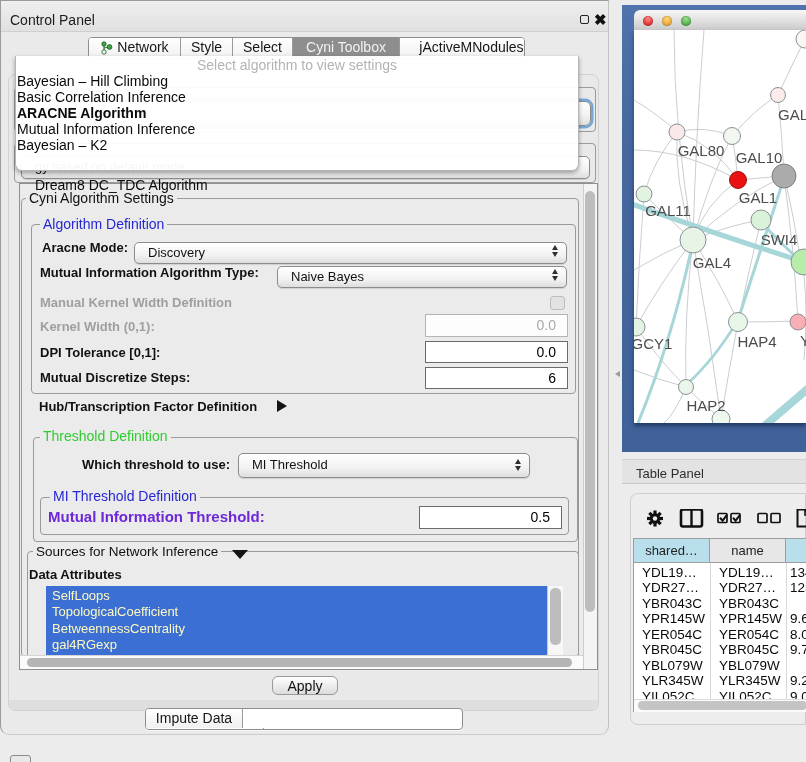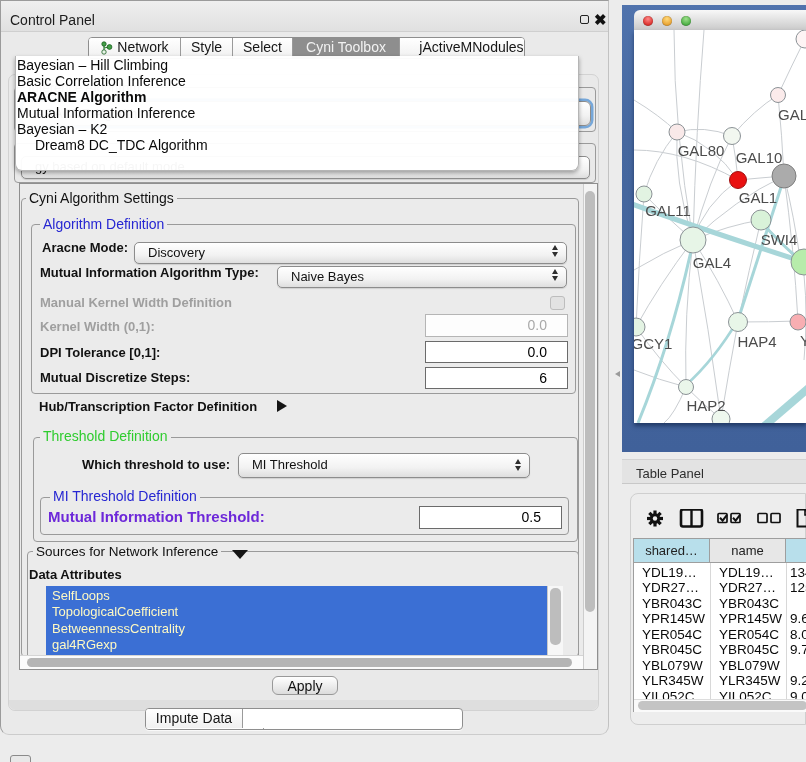--- a/index.html
+++ b/index.html
@@ -12,21 +12,21 @@
 .combo{background:linear-gradient(#ffffff,#f2f2f2 60%,#dedede);border:1px solid #8c8c8c;border-radius:5px;
   box-shadow:0 1px 1px rgba(0,0,0,0.12);font-size:13px;color:#111;}
 .combo .txt{position:absolute;left:13px;top:3px;}
 .spin{position:absolute;right:7px;top:4px;width:7px;}
 .spin .u{display:block;width:0;height:0;border-left:3.5px solid transparent;border-right:3.5px solid transparent;border-bottom:5px solid #2e2e2e;margin-bottom:2px;}
 .spin .d{display:block;width:0;height:0;border-left:3.5px solid transparent;border-right:3.5px solid transparent;border-top:5px solid #2e2e2e;}
 .row{position:relative;height:15.45px;}
 .c1{position:absolute;left:8px;top:0;}
 .c2{position:absolute;left:85px;top:0;}
 .c3{position:absolute;left:156px;top:0;}
-.fld{background:#fff;font-size:14px;text-align:right;line-height:21px;padding-right:20px;box-sizing:border-box;}
+.fld{background:#fff;font-size:14px;text-align:right;line-height:21px;padding-right:11px;box-sizing:border-box;}
 .tabbar{display:flex;background:#fff;border:1px solid #8e8e8e;border-radius:4px;overflow:hidden;
   box-shadow:0 1px 0 rgba(255,255,255,0.7);}
 .tab{font-size:14px;color:#161616;text-align:center;line-height:19px;border-right:1px solid #9a9a9a;
   background:linear-gradient(#ffffff,#f0f0f0);box-sizing:border-box;}
 .tab:last-child{border-right:none;}
 .tab.sel{background:#8e8e8e;color:#f2f2f2;}
 </style></head>
 <body>
 
 <div class="abs" id="cpwin" style="left:0;top:0;width:609px;height:735px;background:#eaeaea;
@@ -131,26 +131,27 @@
         <circle cx="4" cy="11" r="2.2" fill="#e8f5e9" stroke="#1b5e20" stroke-width="0.8"></circle>
       </svg> Network</div>
   <div class="tab" style="width:52px;">Style</div>
   <div class="tab" style="width:60px;">Select</div>
   <div class="tab sel" style="width:107px;">Cyni Toolbox</div>
   <div class="tab" style="width:124px;border-right:none;padding-left:19px;">jActiveMNodules</div>
 </div>
 
 <div class="abs" style="left:15px;top:56px;width:564px;height:115px;background:rgba(255,255,255,0.96);border:1px solid #b5b5b5;border-top:none;border-radius:0 0 7px 7px;box-shadow:0 2px 4px rgba(0,0,0,0.35);box-sizing:border-box;"></div>
 <div class="abs" style="left:15px;top:57px;width:564px;font-size:14px;line-height:16px;color:#0a0a0a;">
+  <div style="text-align:center;color:#b3b3b3;">Select algorithm to view settings</div>
   <div style="padding-left:2px;">Bayesian – Hill Climbing</div>
   <div style="padding-left:2px;">Basic Correlation Inference</div>
   <div style="padding-left:2px;font-weight:bold;">ARACNE Algorithm</div>
   <div style="padding-left:2px;">Mutual Information Inference</div>
   <div style="padding-left:2px;">Bayesian – K2</div>
-  <div style="padding-left:20px;">Dream8 DC_TDC Algorithm</div>
+  <div style="padding-left:20px;margin-top:24px;">Dream8 DC_TDC Algorithm</div>
 </div>
 
 <div class="abs" style="left:10px;top:755px;width:19px;height:12px;background:#e8e8e8;border:1px solid #8a8a8a;border-radius:3px;"></div>
 
 <div class="abs" style="left:615px;top:371px;width:0;height:0;border-top:3.5px solid transparent;border-bottom:3.5px solid transparent;border-right:5px solid #9a9a9a;"></div>
 
 <div class="abs" style="left:622px;top:5px;width:184px;height:447px;background:linear-gradient(#5073ad,#46689f 30%,#40619a);"></div>
 <div class="abs" style="left:634px;top:10px;width:172px;height:20px;background:linear-gradient(#f8f8f8,#cacaca);border-bottom:1px solid #8d8d8d;border-radius:6px 0 0 0;"></div>
 <div class="abs" style="left:643px;top:16px;width:10px;height:10px;border-radius:50%;background:radial-gradient(circle at 50% 30%,#f88,#e03a36 60%,#b01714);box-shadow:inset 0 0 1px rgba(0,0,0,0.5);"></div>
 <div class="abs" style="left:662px;top:16px;width:10px;height:10px;border-radius:50%;background:radial-gradient(circle at 50% 30%,#ffd97a,#eca93a 60%,#c07d12);box-shadow:inset 0 0 1px rgba(0,0,0,0.5);"></div>

